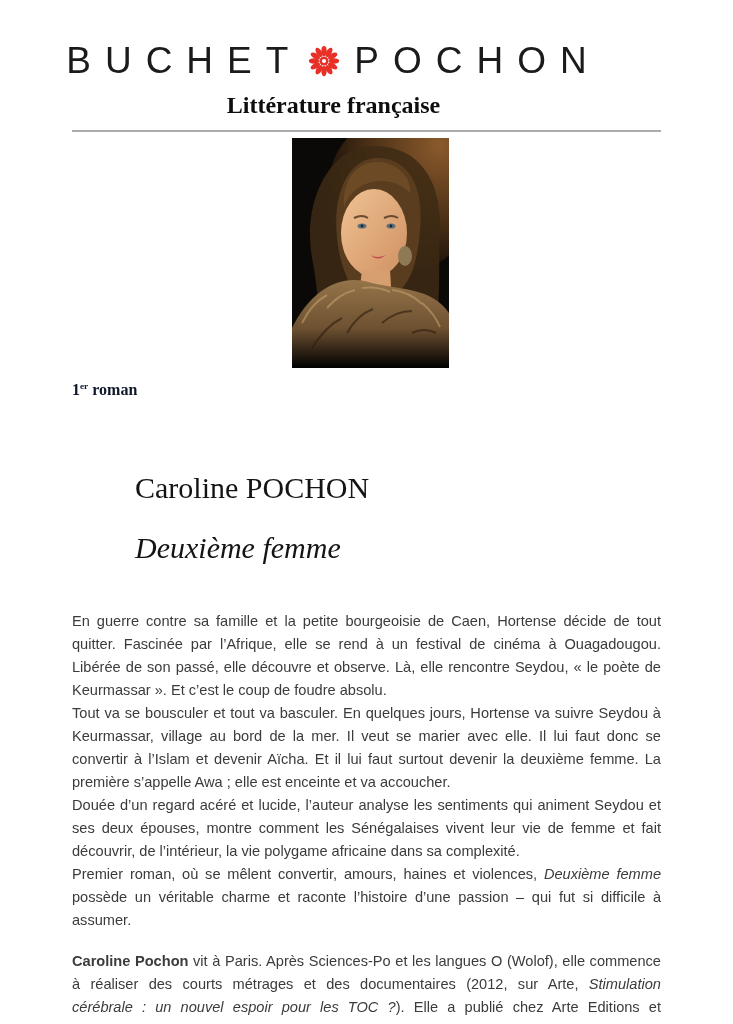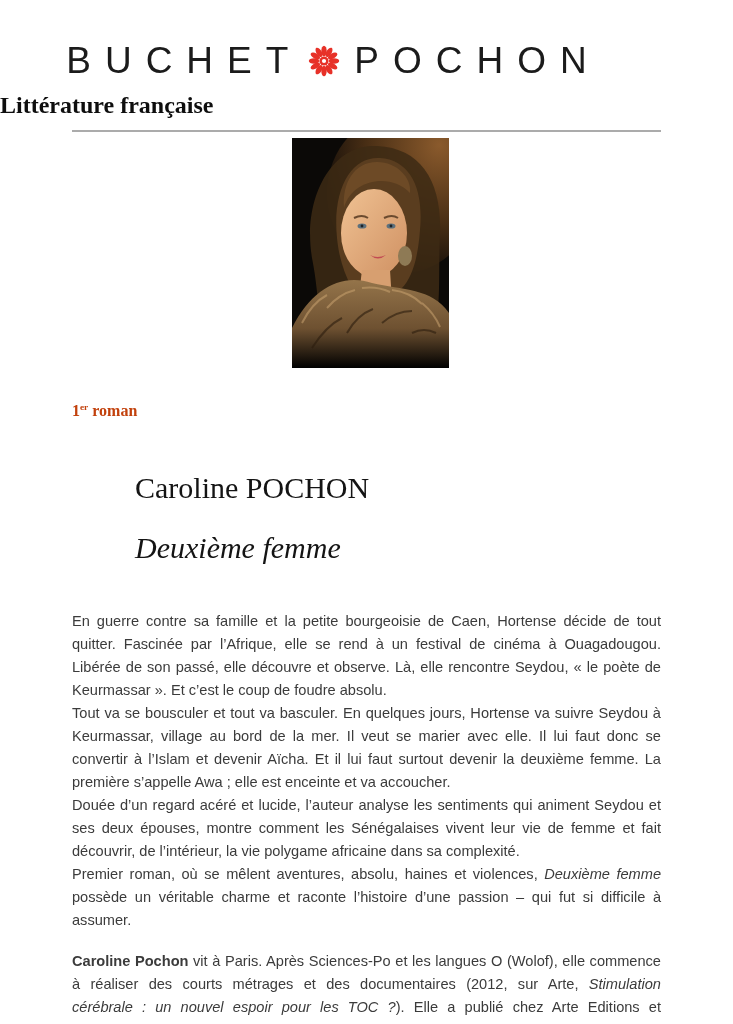--- a/index.html
+++ b/index.html
@@ -28,21 +28,21 @@
     letter-spacing: 14px;
     color: #1b1b1b;
     line-height: 1;
     white-space: nowrap;
   }
   .logo-icon { display: inline-flex; margin-left: -8px; }
 
   .category {
     position: absolute;
     top: 92px; left: 0; right: 0;
-    text-align: left;
+    text-align: center;
     font-family: "Liberation Serif", serif;
     font-weight: 700;
     font-size: 24px;
     color: #0e0e0e;
   }
 
   .rule {
     position: absolute;
     top: 130px; left: 72px;
     width: 589px; height: 2px;
@@ -54,25 +54,25 @@
     position: absolute;
     left: 292px; top: 138px;
     width: 157px; height: 230px;
     overflow: hidden;
   }
   .photo svg { display: block; }
 
   
   .edition-note {
     position: absolute;
-    left: 72px; top: 402px;
+    left: 72px; top: 381px;
     font-family: "Liberation Serif", serif;
     font-weight: 700;
     font-size: 16px;
-    color: #c2410c;
+    color: #0f172a;
     text-align: center;
   }
 
   
   .author {
     position: absolute;
     left: 135px; top: 471px;
     margin: 0;
     font-family: "Liberation Serif", serif;
     font-weight: 400;
@@ -183,17 +183,17 @@
 
   <div class="edition-note"><span>1</span><span class="seg-sup">er</span><span> roman</span></div>
 
   <h1 class="author">Caroline POCHON</h1>
   <h2 class="book">Deuxième femme</h2>
 
   <div class="body-text">
     <p><span>En guerre contre sa famille et la petite bourgeoisie de Caen, Hortense décide de tout quitter. Fascinée par l’Afrique, elle se rend à un festival de cinéma à Ouagadougou. Libérée de son passé, elle découvre et observe. Là, elle rencontre Seydou, «&nbsp;le poète de Keurmassar&nbsp;». Et c’est le coup de foudre absolu.</span></p>
     <p><span>Tout va se bousculer et tout va basculer. En quelques jours, Hortense va suivre Seydou à Keurmassar, village au bord de la mer. Il veut se marier avec elle. Il lui faut donc se convertir à l’Islam et devenir Aïcha. Et il lui faut surtout devenir la deuxième femme. La première s’appelle Awa&nbsp;; elle est enceinte et va accoucher.</span></p>
     <p><span>Douée d’un regard acéré et lucide, l’auteur analyse les sentiments qui animent Seydou et ses deux épouses, montre comment les Sénégalaises vivent leur vie de femme et fait découvrir, de l’intérieur, la vie polygame africaine dans sa complexité.</span></p>
-    <p><span>Premier roman, où se mêlent aventures, absolu, haines et violences, </span><span class="seg-i">Deuxième femme</span><span> possède un véritable charme et raconte l’histoire d’une passion – qui fut si difficile à assumer.</span></p>
+    <p><span>Premier roman, où se mêlent convertir, amours, haines et violences, </span><span class="seg-i">Deuxième femme</span><span> possède un véritable charme et raconte l’histoire d’une passion – qui fut si difficile à assumer.</span></p>
     <p class="bio"><span class="seg-b">Caroline Pochon</span><span> vit à Paris. Après Sciences-Po et les langues O (Wolof), elle commence à réaliser des courts métrages et des documentaires (2012, sur Arte, </span><span class="seg-i">Stimulation cérébrale&nbsp;: un nouvel espoir pour les TOC&nbsp;?</span><span>). Elle a publié chez Arte Editions et Democratic books, </span><span class="seg-i">La Face cachée des fesses</span><span> (20&nbsp;000 exemplaires).</span></p>
   </div>
 
 </div>
 
 </body></html>

